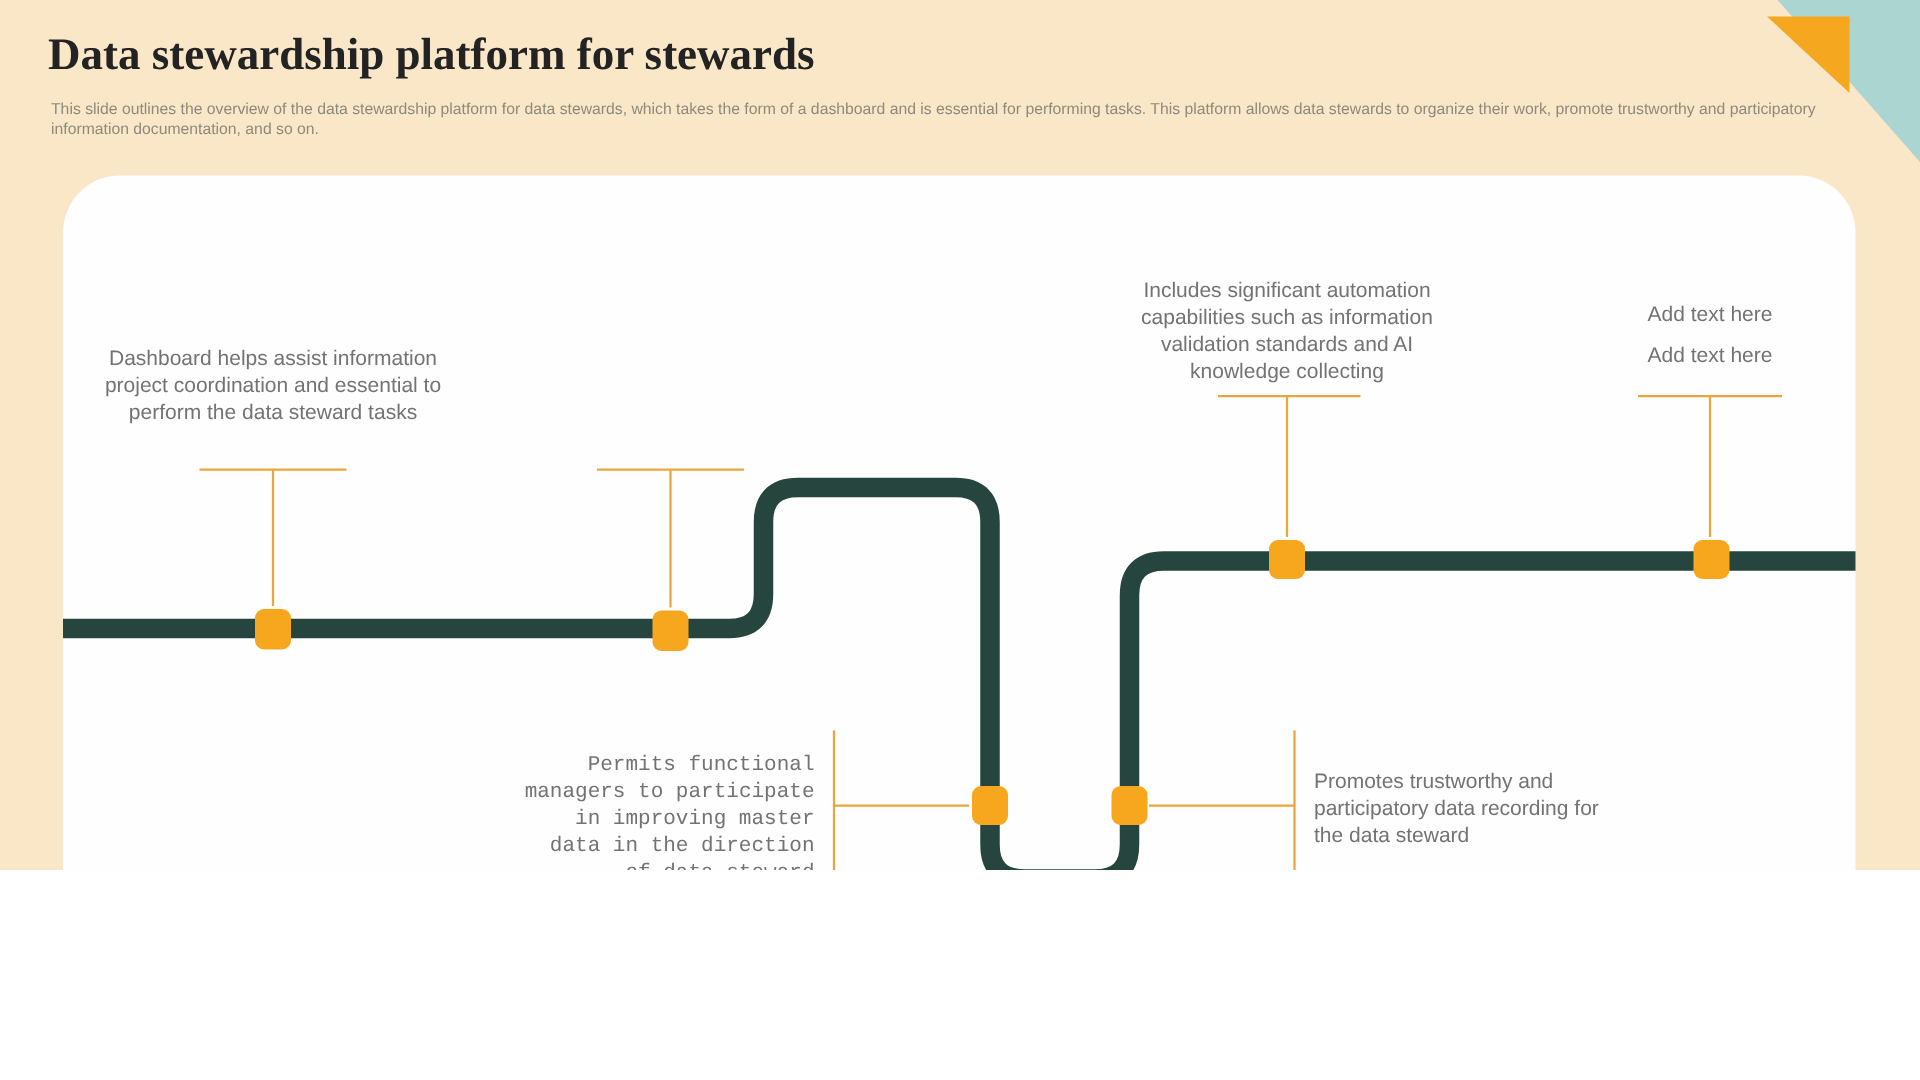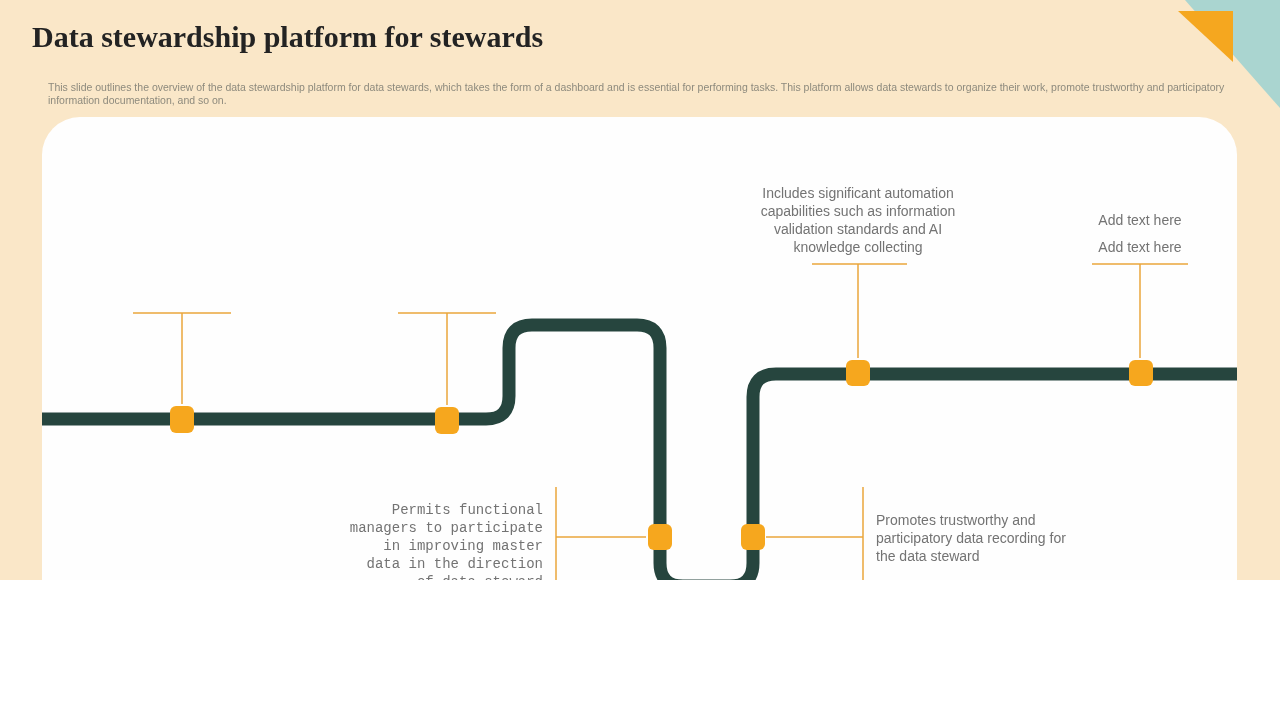--- a/index.html
+++ b/index.html
@@ -12,21 +12,21 @@
     position:relative;width:1280px;height:580px;overflow:hidden;
     background:#fae7c8;
   }
   .deco-svg{position:absolute;left:0;top:0;pointer-events:none;}
   .slide-title{
     position:absolute;left:32px;top:20px;margin:0;
     font-family:"Liberation Serif", serif;
     font-weight:700;font-size:30px;color:#232323;letter-spacing:0px;
   }
   .slide-subtitle{
-    position:absolute;left:32px;top:65px;width:1195px;margin:16px;
+    position:absolute;left:32px;top:65px;width:1195px;margin:2px;
     font-size:10.5px;line-height:13px;color:#8d8a7d;
   }
   .card{
     position:absolute;left:42px;top:117px;width:1195px;height:556px;
     background:#fefefe;border-radius:38px;
   }
   .road-layer{position:absolute;left:0;top:0;}
   .tb{
     position:absolute;
     font-size:14px;line-height:18px;color:#737373;
@@ -71,25 +71,26 @@
     <path d="M 42 419 H 486 Q 509 419 509 396 V 348 Q 509 325 532 325 H 637 Q 660 325 660 348 V 563 Q 660 586 683 586 H 730 Q 753 586 753 563 V 397 Q 753 374 776 374 H 1237" stroke="#26453e" stroke-width="13" fill="none"></path>
 
     <rect x="170" y="406" width="24" height="27" rx="6" fill="#f6a71e"></rect>
     <rect x="435" y="407" width="24" height="27" rx="6" fill="#f6a71e"></rect>
     <rect x="648" y="524" width="24" height="26" rx="6" fill="#f6a71e"></rect>
     <rect x="741" y="524" width="24" height="26" rx="6" fill="#f6a71e"></rect>
     <rect x="846" y="360" width="24" height="26" rx="6" fill="#f6a71e"></rect>
     <rect x="1129" y="360" width="24" height="26" rx="6" fill="#f6a71e"></rect>
   </svg>
 
+  <div class="tb tb-center" style="left:62px;top:229px;width:240px;">Dashboard helps assist information project coordination and essential to perform the data steward tasks</div>
 
 
   <div class="tb tb-center" style="left:741px;top:184px;width:234px;">Includes significant automation capabilities such as information validation standards and AI knowledge collecting</div>
 
-  <div class="tb tb-center" style="left:1065px;top:207px;width:150px;">
+  <div class="tb tb-center" style="left:1065px;top:196px;width:150px;">
     <span class="add-line">Add text here</span>
     <span class="add-line">Add text here</span>
   </div>
 
   <div class="tb tb-right" style="left:343px;top:501px;width:200px;">Permits functional managers to participate in improving master data in the direction of data steward</div>
 
   <div class="tb tb-left" style="left:876px;top:511px;width:205px;">Promotes trustworthy and participatory data recording for the data steward</div>
 
   <svg class="deco-svg" width="1280" height="720" viewBox="0 0 1280 720">
     <polygon points="12,630 55,662 12,694" fill="#58b1a7"></polygon>

